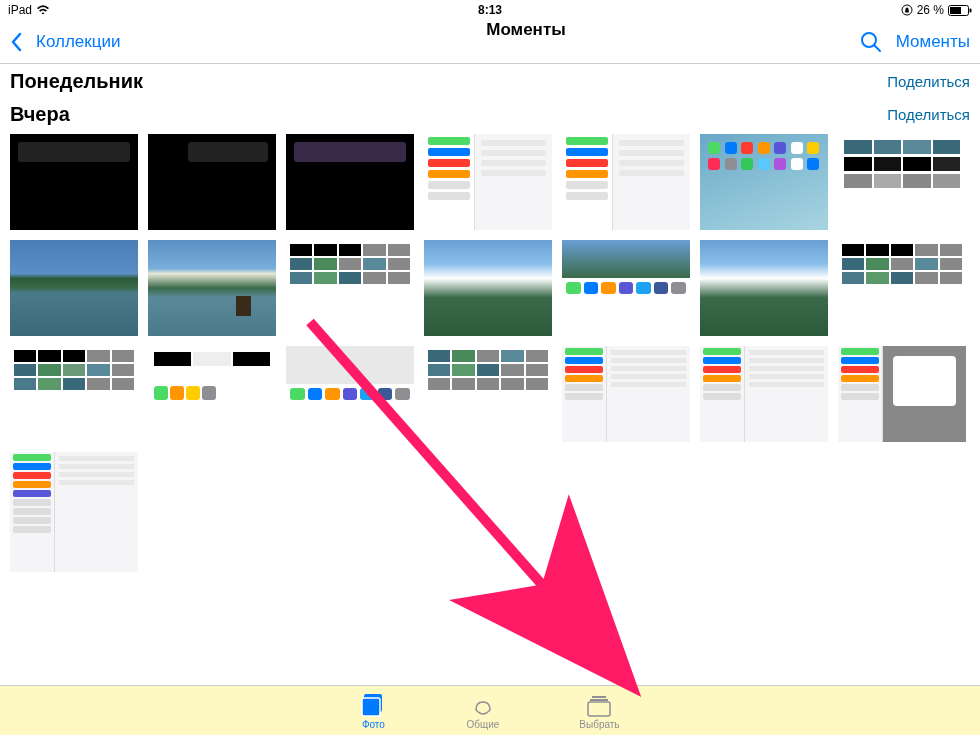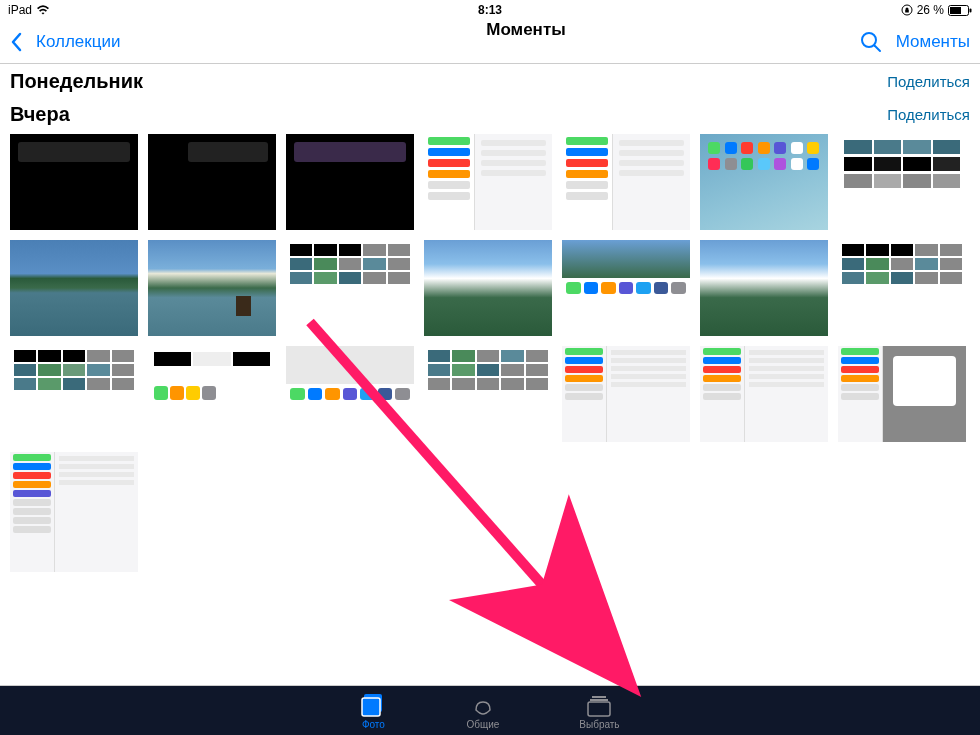--- a/index.html
+++ b/index.html
@@ -11,21 +11,21 @@
   .nav-left, .nav-right { display: flex; align-items: center; gap: 14px; color: #007aff; font-size: 17px; }
   .nav-left { cursor: pointer; }
   .nav-title { position: absolute; left: 50%; transform: translateX(-50%); font-weight: 700; font-size: 17px; margin-left: 36px; }
   .chevron-left { width: 12px; height: 20px; }
   .search-icn { width: 22px; height: 22px; cursor: pointer; }
   .section-header { display: flex; justify-content: space-between; align-items: center; padding: 6px 10px 4px 10px; }
   .section-title { font-weight: 700; font-size: 20px; }
   .share-link { color: #0369a1; font-size: 15px; cursor: pointer; }
   .grid { display: grid; grid-template-columns: repeat(7, 128px); gap: 10px; padding: 4px 10px 10px 10px; }
   .thumb { width: 128px; height: 96px; background: #ddd; position: relative; overflow: hidden; cursor: pointer; }
-  .tab-bar { position: absolute; bottom: 0; left: 0; right: 0; height: 50px; border-top: 1px solid #ccc; display: flex; justify-content: center; gap: 80px; align-items: center; background: #0f172a; }
+  .tab-bar { position: absolute; bottom: 0; left: 0; right: 0; height: 50px; border-top: 1px solid #ccc; display: flex; justify-content: center; gap: 80px; align-items: center; background: #fef9c3; }
   .tab { display: flex; flex-direction: column; align-items: center; gap: 1px; color: #8e8e93; font-size: 10px; cursor: pointer; }
   .tab.active { color: #007aff; }
   .tab svg { width: 26px; height: 26px; }
   .arrow-overlay { position: absolute; top: 0; left: 0; pointer-events: none; z-index: 100; }
   
   .t-dark { background: #000; }
   .t-dark::after { content:""; position:absolute; top:8px; left:8px; right:8px; height:20px; background:#222; border-radius:3px; }
   .t-dark2::after { left:40px; }
   .t-dark3::after { background:#3a2a4a; }
   .t-settings { background:#f5f5f7; display:flex; }

